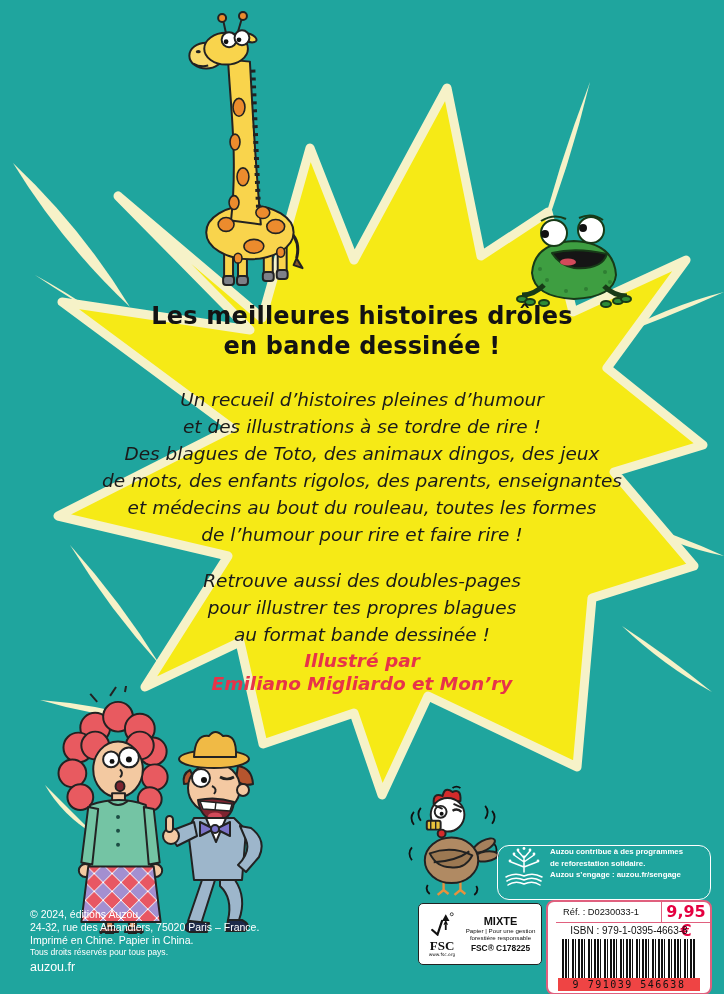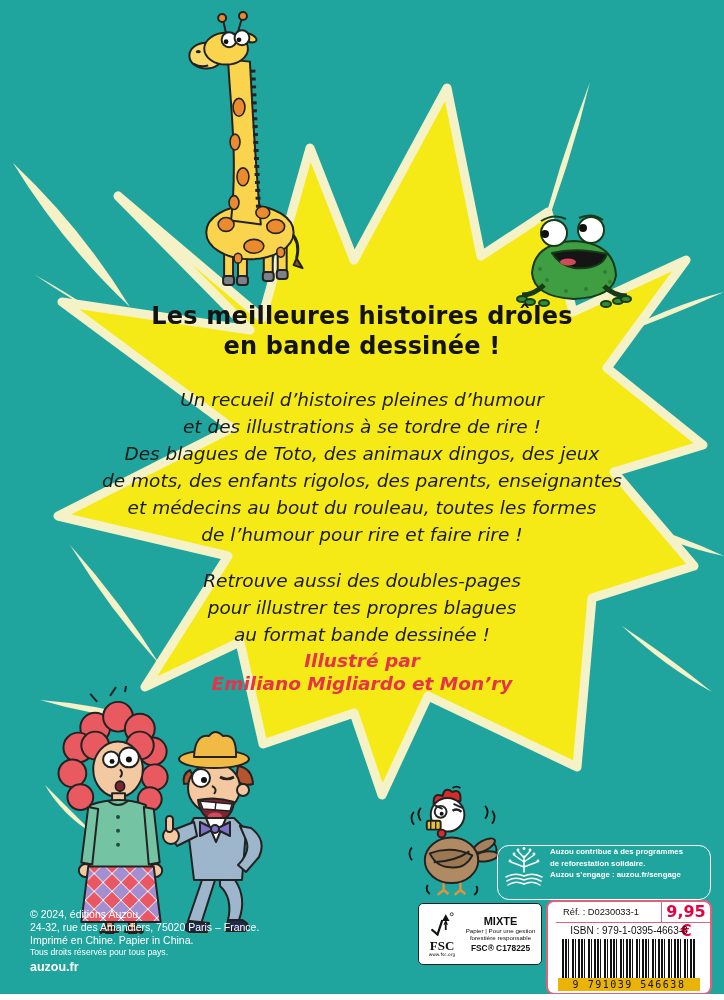--- a/index.html
+++ b/index.html
@@ -13,21 +13,21 @@
   .title{left:42px;top:301px;width:640px;text-align:center;color:#131313;
          font-size:24px;line-height:30px;font-weight:800;letter-spacing:.2px;}
   .para{left:62px;top:386px;width:600px;text-align:center;color:#1a1a1a;
         font-style:italic;font-weight:400;font-size:18.5px;line-height:27px;}
   .para2{top:567px;}
   .credits{left:62px;top:649px;width:600px;text-align:center;color:var(--red);
            font-style:italic;font-weight:700;font-size:18.5px;line-height:23px;}
   .imprint{left:30px;top:908px;width:400px;color:#fff;font-family:"Liberation Sans",sans-serif;
            font-size:10.5px;line-height:13px;}
   .imprint .small{font-size:8.6px;line-height:11px;display:block;}
-  .imprint .site{font-weight:700;font-size:12.5px;display:block;margin-top:3px;}
+  .imprint .site{font-weight:400;font-size:12.5px;display:block;margin-top:3px;}
   .eco{left:497px;top:845px;width:214px;height:55px;border:1.6px solid #fff;border-radius:12px;
        display:flex;gap:4px;padding:0 4px;box-sizing:border-box;}
   .eco-text{color:#fff;font-weight:700;font-size:7.8px;line-height:11.5px;font-family:"Liberation Sans",sans-serif;}
   .fsc-box{left:418px;top:903px;width:124px;height:62px;background:#fff;border:1.2px solid #222;
            border-radius:5px;display:flex;align-items:center;box-sizing:border-box;padding:3px 4px;gap:3px;}
   .fsc-left{width:38px;text-align:center;color:#111;}
   .fsc-name{font-family:"Liberation Serif",serif;font-weight:700;font-size:13px;line-height:12px;}
   .fsc-url{font-size:4.4px;line-height:5px;}
   .fsc-right{flex:1;text-align:center;color:#111;font-family:"Liberation Sans",sans-serif;}
   .fsc-grade{font-weight:700;font-size:11px;line-height:12px;}
@@ -38,21 +38,21 @@
   .retail-row1{display:flex;height:20px;border-bottom:1.5px solid #e0607e;align-items:center;margin-left:8px;}
   .retail-ref{flex:1;font-size:9.3px;color:#111;padding-left:7px;font-family:"Liberation Sans",sans-serif;}
   .retail-price{width:48px;text-align:center;font-weight:700;font-size:16px;color:var(--price);
                 border-left:1.5px solid #e0607e;align-self:stretch;line-height:19px;}
   .retail-isbn{height:15px;text-align:center;font-size:10px;color:#111;line-height:15px;
                font-family:"Liberation Sans",sans-serif;}
   .barcode{position:relative;margin:1px 10px 0 10px;height:52px;background:#fff;}
   .bars{position:absolute;left:4px;right:4px;top:0;height:42px;
         background:repeating-linear-gradient(90deg,#111 0 2px,#fff 2px 3px,#111 3px 5px,#fff 5px 6px,
         #111 6px 7px,#fff 7px 10px,#111 10px 12px,#fff 12px 13px,#111 13px 14px,#fff 14px 16px);}
-  .barcode-digits{position:absolute;left:0;right:0;bottom:0;height:13px;background:#eab308;text-align:center;
+  .barcode-digits{position:absolute;left:0;right:0;bottom:0;height:13px;background:#ef4444;text-align:center;
         font-family:"DejaVu Sans Mono",monospace;font-size:10px;letter-spacing:1.5px;color:#111;line-height:13px;}
   .page-edge{left:0;bottom:0;width:100%;height:6px;background:#fff;}
 </style>
 </head>
 <body>
 
 <div class="cover">
 
   <svg class="abs" style="left:0;top:0" width="724" height="1000" viewBox="0 0 724 1000">
     <g style="fill:var(--cream)" stroke="none">

